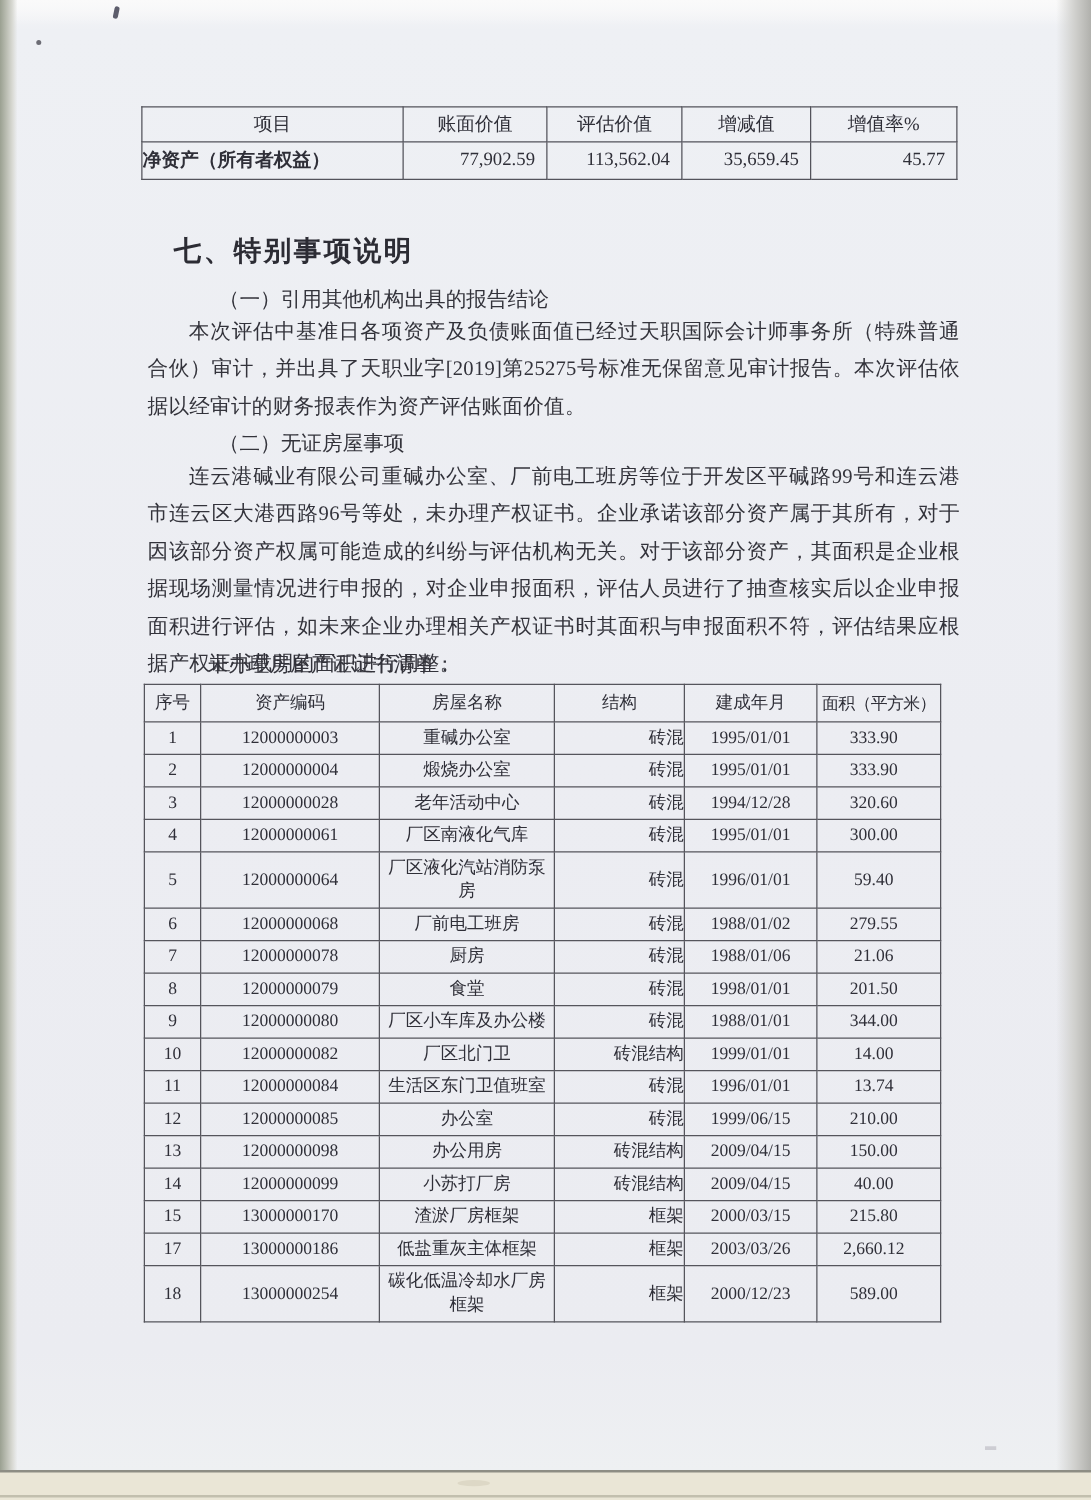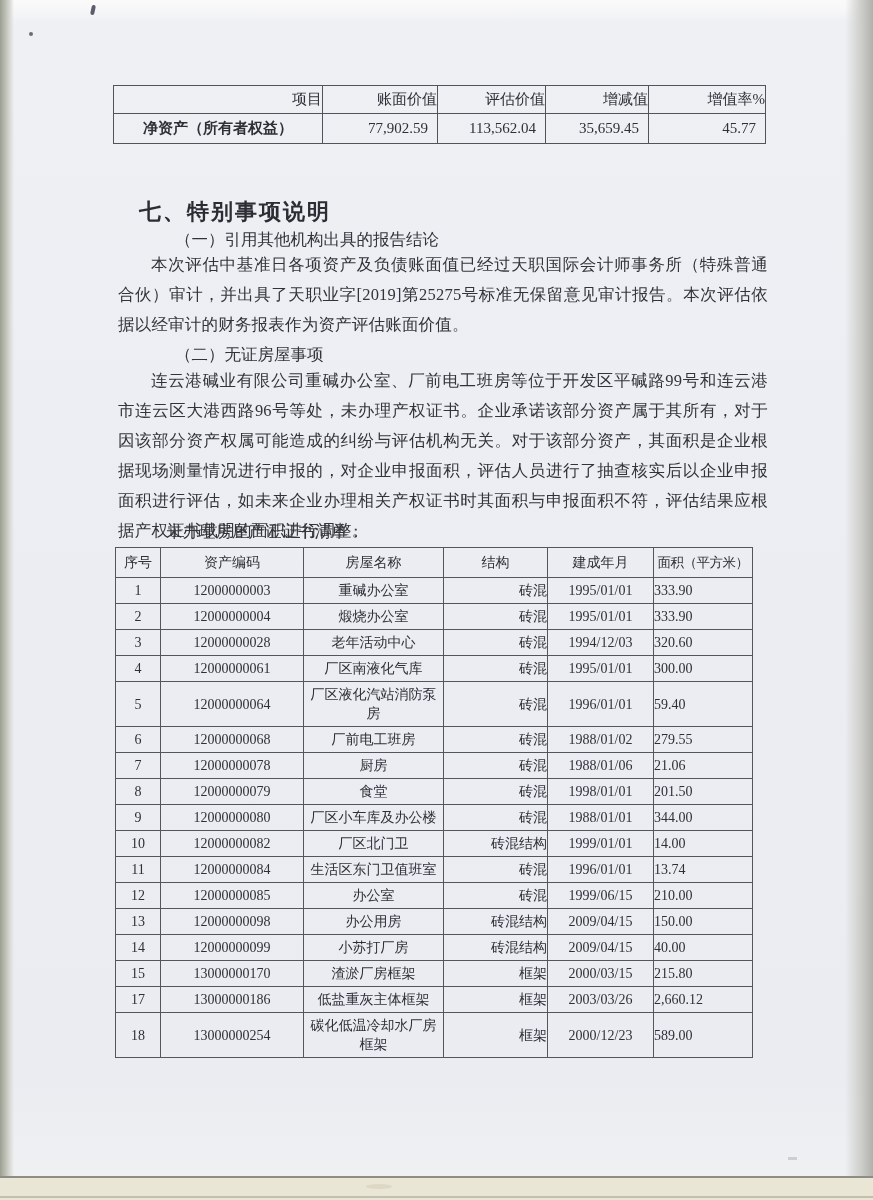--- a/index.html
+++ b/index.html
@@ -29,49 +29,49 @@
   .top-sheen{position:absolute;left:0;top:0;width:873px;height:20px;background:linear-gradient(180deg,#fafafa,rgba(250,250,250,0));}
 
   
   .doc-text{color:#33333b;}
 
   
   .summary-wrap{position:absolute;left:113px;top:85px;width:652px;}
   table{border-collapse:collapse;table-layout:fixed;width:100%;}
   .summary-wrap table th,.summary-wrap table td{
     border:1px solid #53535b;font-size:15px;font-weight:normal;color:#2f2f38;
-    overflow:hidden;white-space:nowrap;text-align:right;}
+    overflow:hidden;white-space:nowrap;}
   .summary-wrap th{padding:4px 0;text-align:center;}
   .summary-wrap td{padding:5px 0;text-align:right;}
-  .summary-wrap td:nth-child(1){text-align:center;font-weight:bold;margin-top:28px;}
+  .summary-wrap td:nth-child(1){text-align:left;font-weight:bold;margin-top:28px;}
   .summary-wrap td:nth-child(2),.summary-wrap td:nth-child(3),
   .summary-wrap td:nth-child(4),.summary-wrap td:nth-child(5){padding-right:9px;}
 
   
-  .heading{position:absolute;left:139px;top:197px;font-family:"Liberation Sans","DejaVu Sans",sans-serif;
+  .heading{position:absolute;left:139px;top:186px;font-family:"Liberation Sans","DejaVu Sans",sans-serif;
     font-weight:700;font-size:22px;letter-spacing:2px;color:#2c2c34;}
   .sub-title{position:absolute;left:175px;top:229px;font-size:16.5px;color:#33333b;font-family:Liberation Serif, serif;}
   .sub-title2{position:absolute;left:175px;top:344px;font-size:16.5px;color:#33333b;}
   .para{position:absolute;left:118px;width:650px;font-size:16.5px;line-height:30px;
     text-align:justify;text-indent:2em;color:#33333b;letter-spacing:0.2px;}
   .para1{top:250px;}
   .para2{top:366px;}
   .list-label{position:absolute;left:166px;top:521px;font-size:16.5px;color:#33333b;}
 
   
   .house-wrap{position:absolute;left:115px;top:547px;width:638px;}
   .house-wrap th,.house-wrap td{
     border:1px solid #55555c;color:#2f2f38;font-weight:normal;
     font-size:14px;line-height:19px;}
   .house-wrap th{padding:5px 0;text-align:center;margin-top:36px;}
   .house-wrap th:nth-child(6){font-size:13.5px;padding:5px 0;letter-spacing:-0.5px;}
   .house-wrap td{padding:3px 0;text-align:center;word-break:break-all;}
   .house-wrap td:nth-child(3){padding:3px 4px;}
   .house-wrap td:nth-child(4){text-align:right;}
-  .house-wrap td:nth-child(6){text-align:left;padding-right:8px;}
+  .house-wrap td:nth-child(6){text-align:center;padding-right:8px;}
 </style>
 </head>
 <body>
 
 <div id="page">
 
   <div class="top-sheen"></div>
   <div class="edge-left"></div>
   <div class="edge-right"></div>
   <div class="bottom-band"></div>
@@ -153,21 +153,21 @@
             <td>煅烧办公室</td>
             <td>砖混</td>
             <td>1995/01/01</td>
             <td>333.90</td>
           </tr>
           <tr>
             <td>3</td>
             <td>12000000028</td>
             <td>老年活动中心</td>
             <td>砖混</td>
-            <td>1994/12/03</td>
+            <td>1994/12/28</td>
             <td>320.60</td>
           </tr>
           <tr>
             <td>4</td>
             <td>12000000061</td>
             <td>厂区南液化气库</td>
             <td>砖混</td>
             <td>1995/01/01</td>
             <td>300.00</td>
           </tr>

